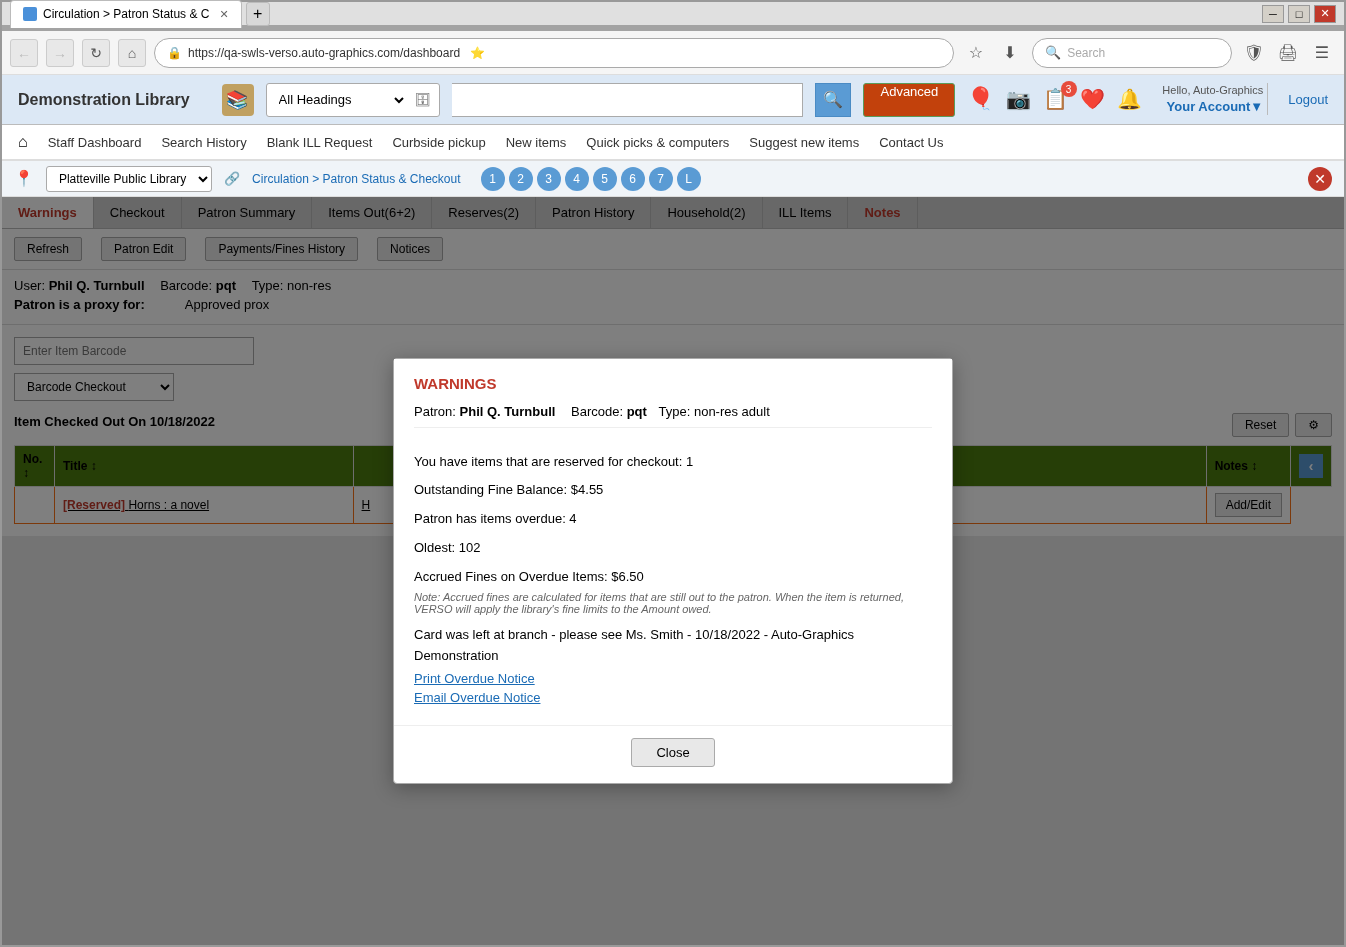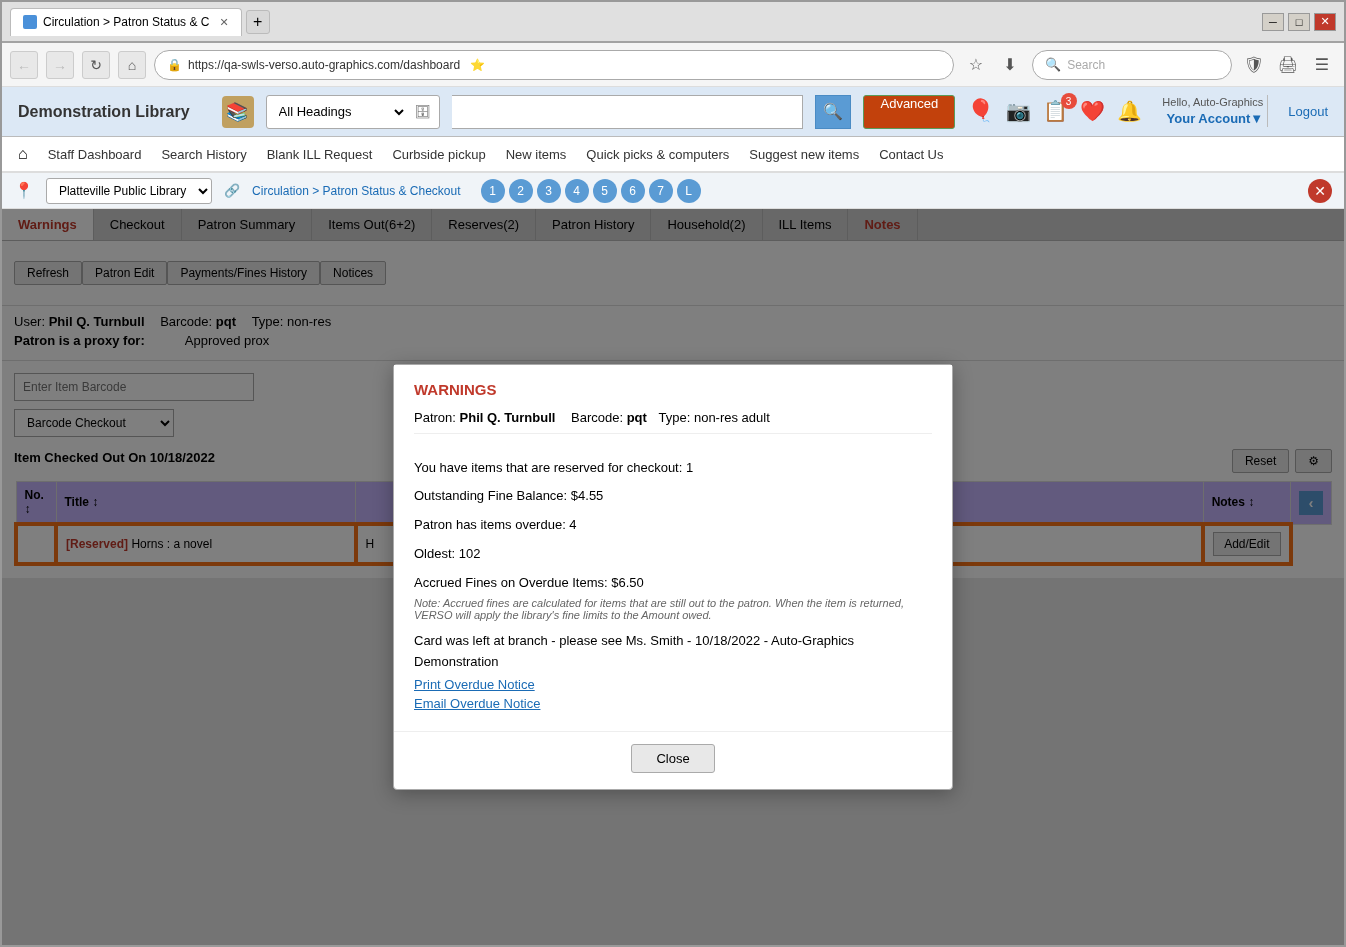--- a/index.html
+++ b/index.html
@@ -1,20 +1,20 @@
 <!DOCTYPE html>
 <html><head>
   <meta charset="utf-8">
   <style>
     * { box-sizing: border-box; margin: 0; padding: 0; }
     body { font-family: Arial, sans-serif; font-size: 13px; background: #c0c0c0; overflow: hidden; }
 
     
     .browser-window { width: 1346px; height: 947px; background: #f0f0f0; display: flex; flex-direction: column; border: 2px solid #999; }
-    .title-bar { background: #e0e0e0; height: 41px; display: flex; align-items: center; padding: 0 8px; gap: 8px; border-bottom: 2px solid #a3a3a3; }
+    .title-bar { background: #e0e0e0; height: 29px; display: flex; align-items: center; padding: 0 8px; gap: 8px; border-bottom: 6px solid #a3a3a3; }
     .title-bar-controls { display: flex; gap: 4px; margin-left: auto; }
     .title-bar-btn { width: 22px; height: 18px; border: 1px solid #999; background: #d4d0c8; font-size: 11px; display: flex; align-items: center; justify-content: center; cursor: pointer; }
     .title-bar-btn.close { background: #c0392b; color: white; }
     .tab-bar { display: flex; align-items: center; background: #d8d8d8; height: 34px; padding: 0 8px; gap: 4px; border-bottom: 1px solid #bbb; }
     .tab { background: white; border: 1px solid #bbb; border-bottom: none; padding: 4px 12px; font-size: 12px; display: flex; align-items: center; gap: 6px; height: 28px; border-radius: 4px 4px 0 0; }
     .tab-icon { width: 14px; height: 14px; background: #4a90d9; border-radius: 2px; }
     .tab-close { font-size: 11px; color: #666; cursor: pointer; margin-left: 4px; }
     .new-tab-btn { width: 24px; height: 24px; border: 1px solid #bbb; background: #d8d8d8; border-radius: 3px; display: flex; align-items: center; justify-content: center; font-size: 16px; cursor: pointer; }
 
     
@@ -61,38 +61,38 @@
     
     .content-area { background: #e8e8e8; flex: 1; position: relative; overflow: hidden; }
 
     
     .page-tabs { display: flex; background: #d0d0d0; border-bottom: 1px solid #bbb; }
     .page-tab { padding: 8px 16px; font-size: 13px; cursor: pointer; border-right: 1px solid #bbb; background: #d0d0d0; }
     .page-tab.active { background: white; color: #c0392b; font-weight: bold; }
     .page-tab.red-text { color: #c0392b; font-weight: bold; }
 
     
-    .buttons-row { display: flex; gap: 0; padding: 20px 12px; background: white; border-bottom: 1px solid #ddd; }
+    .buttons-row { display: flex; gap: 19px; padding: 8px 12px; background: white; border-bottom: 1px solid #ddd; }
     .btn { padding: 4px 12px; border: 1px solid #aaa; background: #e8e8e8; font-size: 12px; cursor: pointer; border-radius: 2px; }
 
     
     .patron-info { padding: 8px 12px; background: white; border-bottom: 1px solid #ddd; font-size: 13px; }
     .patron-proxy { display: flex; gap: 40px; padding: 4px 0; font-size: 13px; }
     .proxy-label { font-weight: bold; }
 
     
     .checkout-area { padding: 12px; background: white; }
     .barcode-row { display: flex; gap: 8px; align-items: center; margin-bottom: 8px; }
     .barcode-input { width: 240px; height: 28px; border: 1px solid #aaa; padding: 0 8px; font-size: 12px; }
     .checkout-select { height: 28px; border: 1px solid #aaa; padding: 0 8px; font-size: 12px; background: white; min-width: 160px; }
     .items-section { margin-top: 12px; }
     .items-header { font-size: 13px; font-weight: bold; margin-bottom: 8px; }
     .items-table { width: 100%; border-collapse: collapse; font-size: 12px; }
-    .items-table th { background: #c4b5fd; border: 1px solid #ddd; padding: 6px 8px; text-align: left; }
-    .items-table td { border: 4px solid #f97316; padding: 6px 8px; }
+    .items-table th { background: #4d7c0f; border: 1px solid #ddd; padding: 6px 8px; text-align: left; }
+    .items-table td { border: 1px solid #f97316; padding: 6px 8px; text-decoration: underline; }
     .reserved-label { color: #c0392b; font-weight: bold; }
     .reset-btn { float: right; }
     .add-edit-btn { padding: 4px 10px; border: 1px solid #aaa; background: #e8e8e8; font-size: 12px; cursor: pointer; }
     .back-arrow { width: 24px; height: 24px; background: #5a9bd4; color: white; display: flex; align-items: center; justify-content: center; cursor: pointer; font-size: 14px; }
 
     
     .modal-overlay { position: absolute; top: 0; left: 0; right: 0; bottom: 0; background: rgba(0,0,0,0.5); display: flex; align-items: center; justify-content: center; z-index: 100; }
     .modal { background: white; border: 1px solid #aaa; border-radius: 4px; width: 560px; padding: 0; box-shadow: 0 4px 20px rgba(0,0,0,0.3); }
     .modal-header { background: white; padding: 16px 20px 8px; border-bottom: none; }
     .modal-title { font-size: 15px; font-weight: bold; color: #c0392b; }

